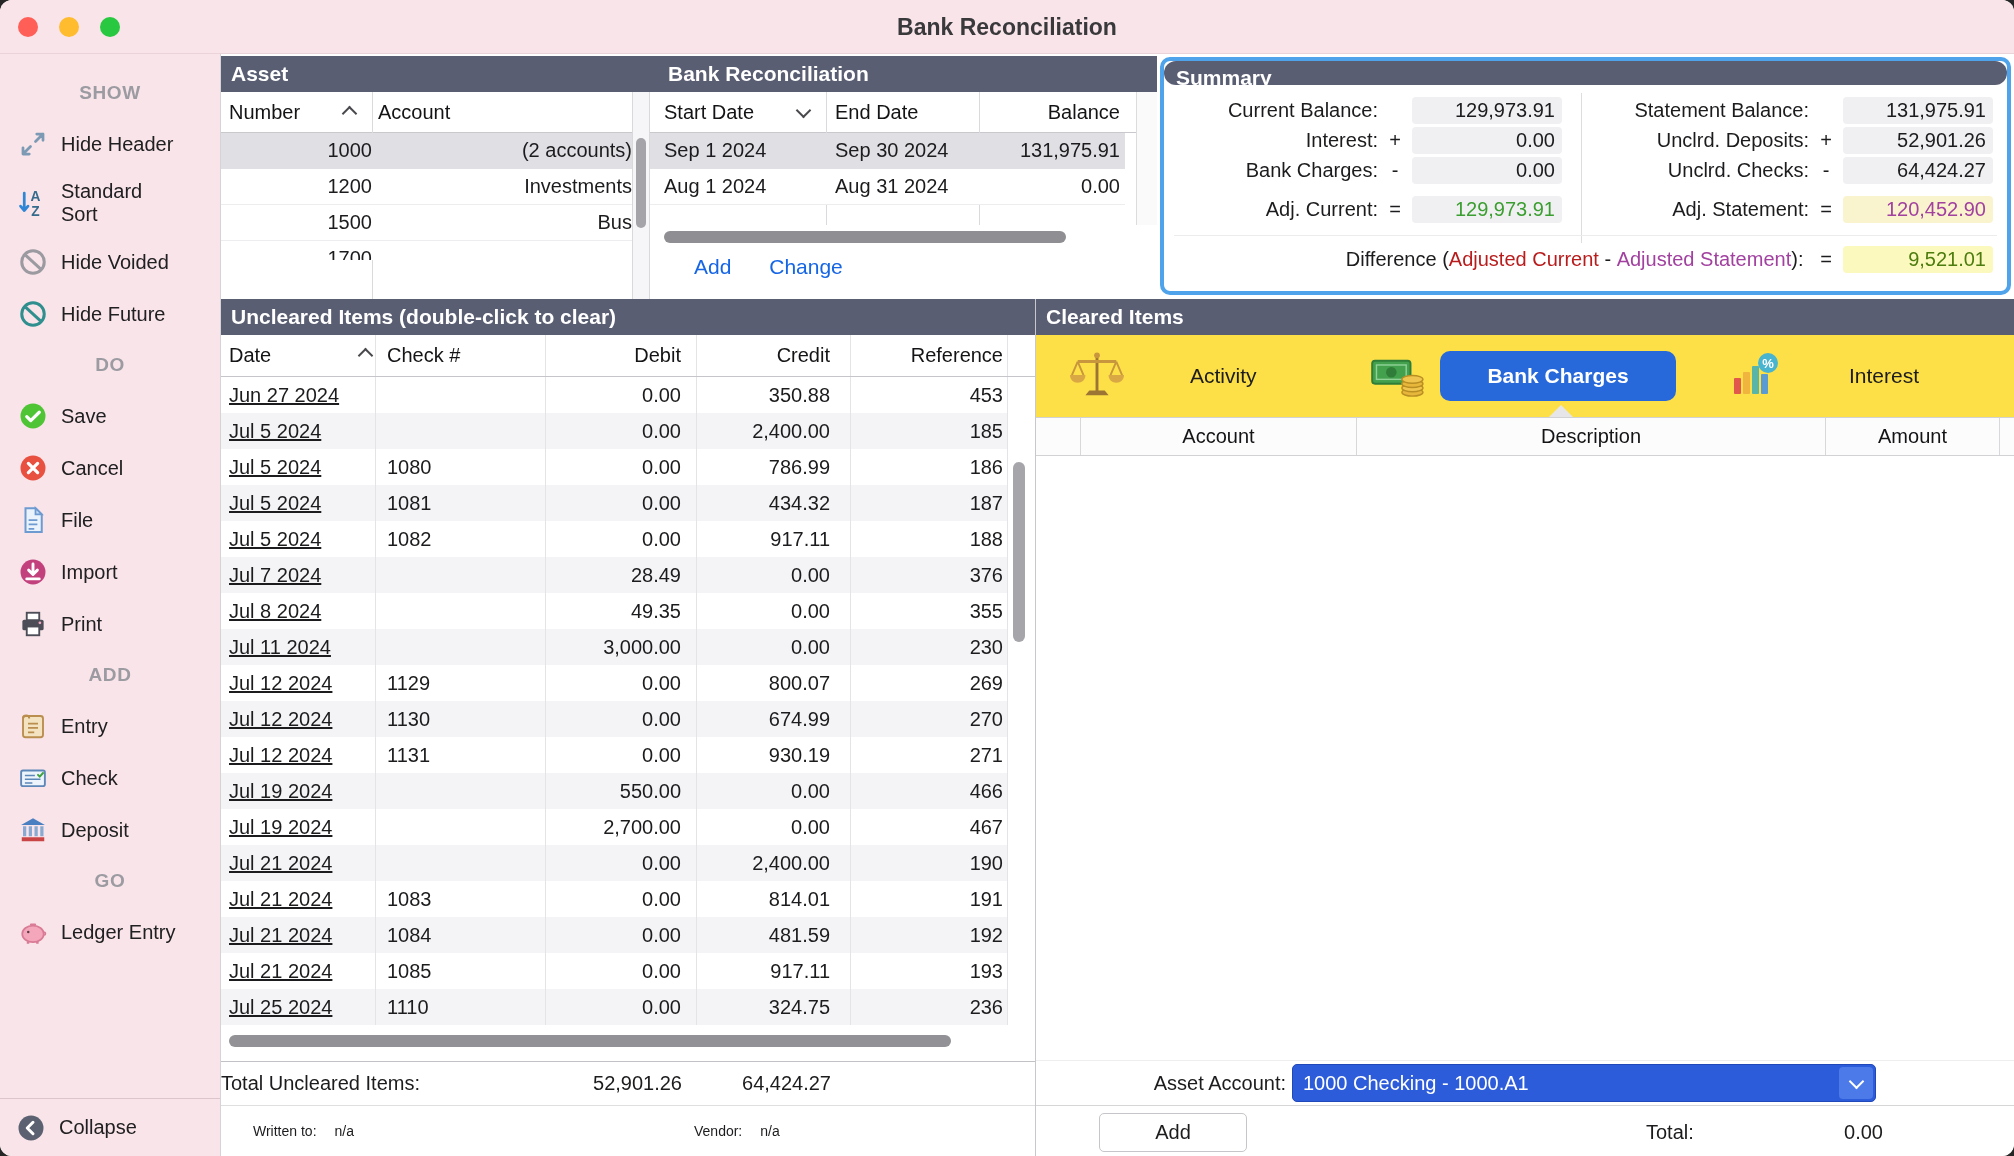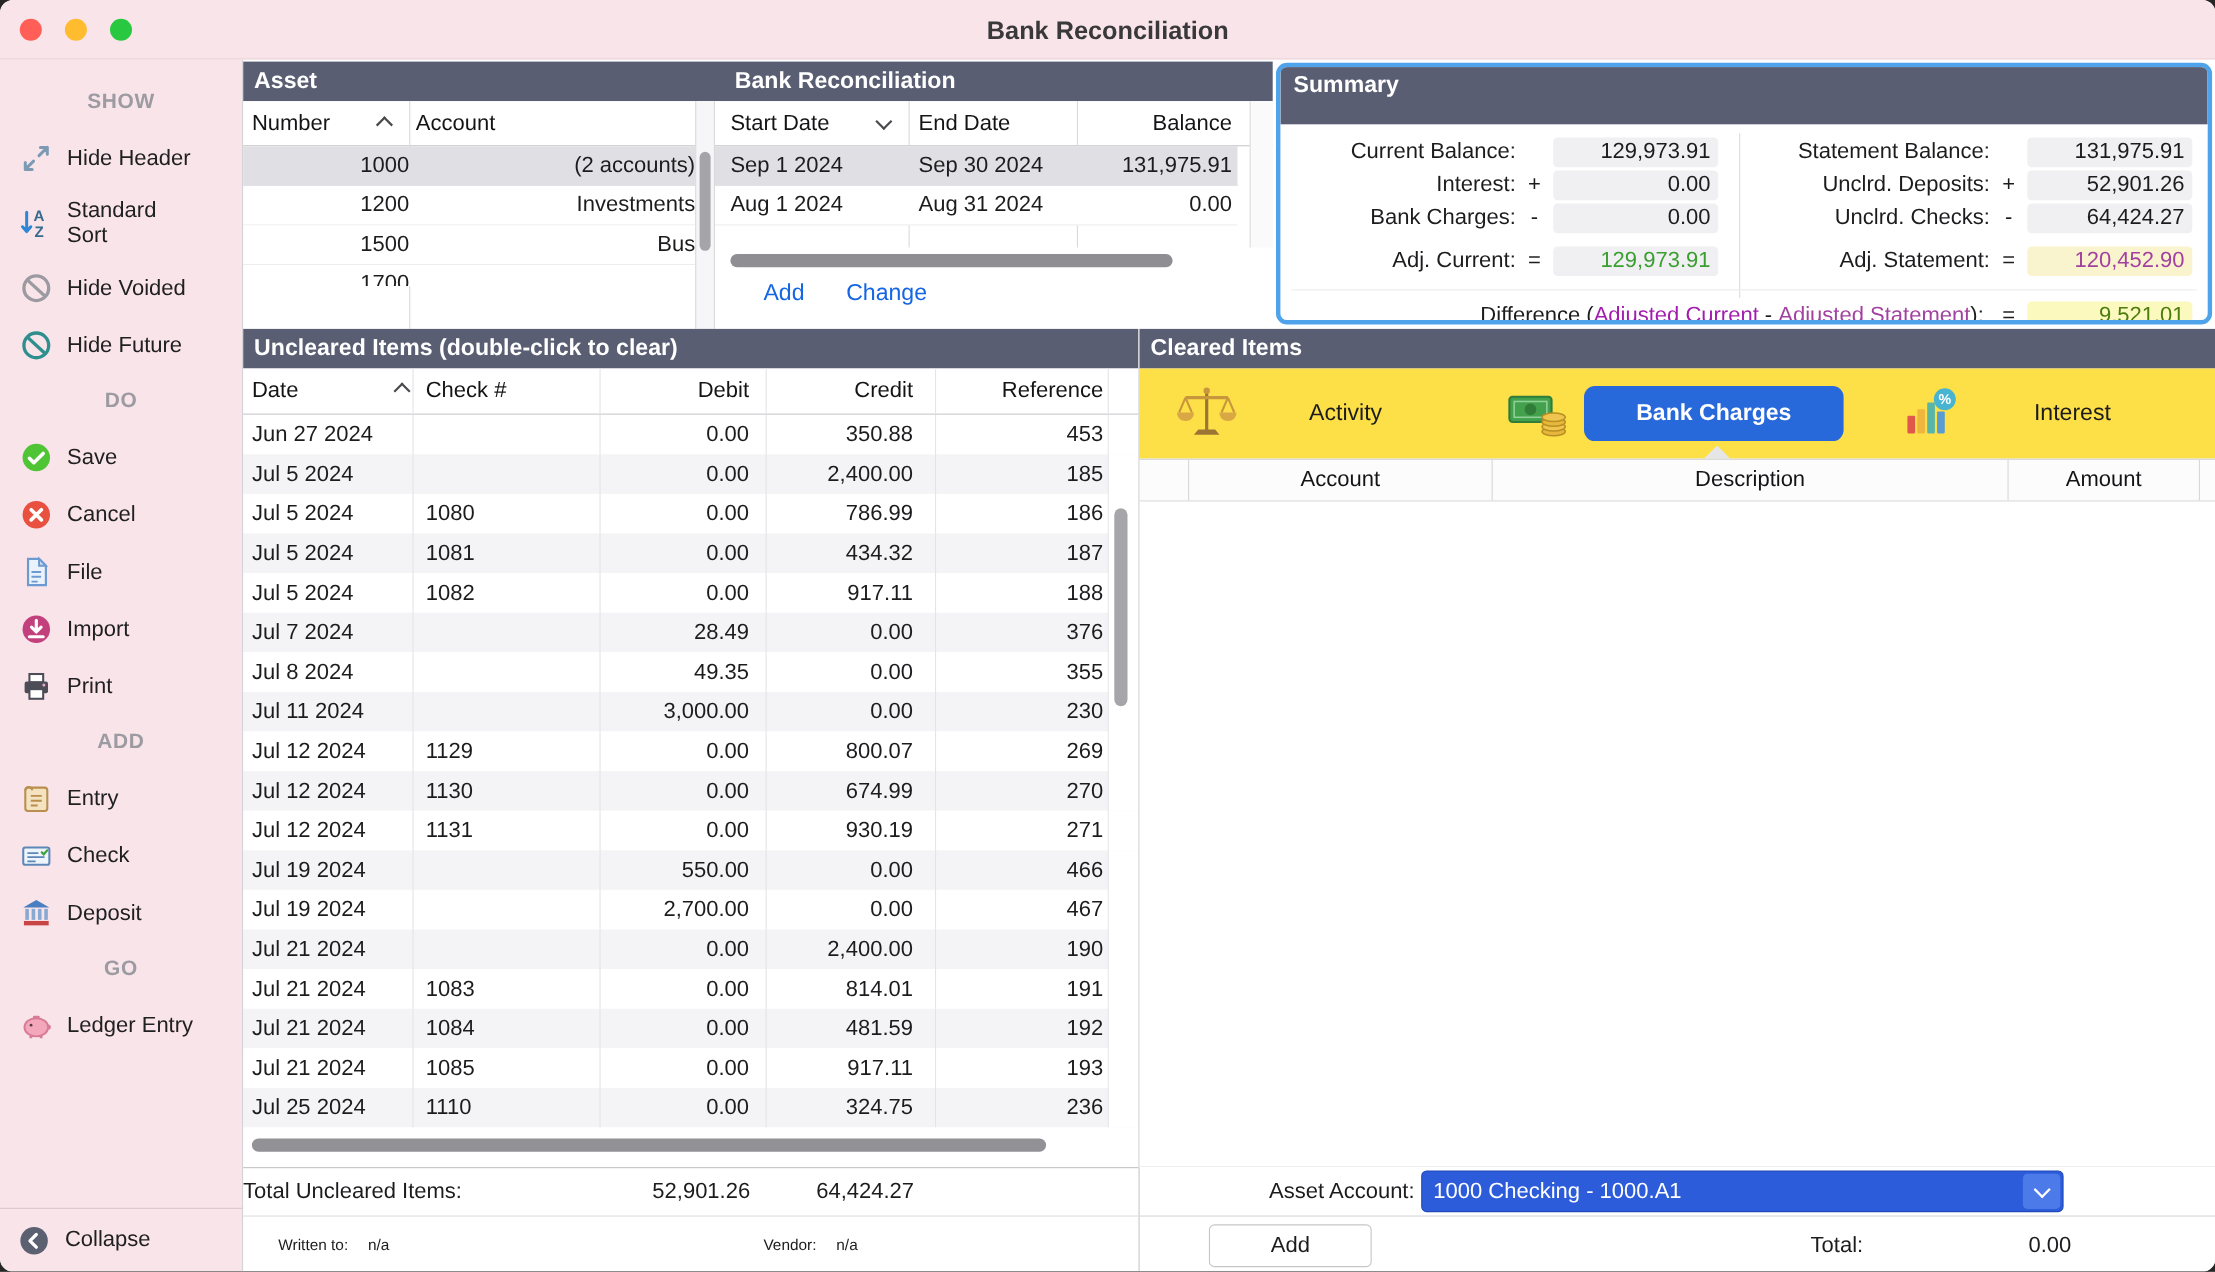--- a/index.html
+++ b/index.html
@@ -59,54 +59,54 @@
   .b-row .c-start { padding-left:14px; } .b-row .c-end { padding-left:9px; }
   .b-row .c-bal { text-align:right; padding-right:5px; }
   .br-gutter { position:absolute; left:915px; top:36px; width:21px; height:133px; background:#FAFAFB; border-left:1px solid #DCDCDF; }
   .br-hthumb { position:absolute; left:443px; top:175px; width:402px; height:12px; border-radius:6px; background:#8E8E93; }
   .br-links { position:absolute; left:473px; top:196px; height:30px; line-height:30px; font-size:21px; }
   .link { color:#1565E5; cursor:pointer; }
   .link.chg { margin-left:32px; }
 
   
   .summary { position:absolute; left:1160px; top:57px; width:851px; height:238px; border:4px solid #4FA3EA; border-radius:10px; background:#fff; overflow:hidden; z-index:3; }
-  .summary .panel-bar { padding-left:12px; height:52px; line-height:34px; }
+  .summary .panel-bar { padding-left:12px; height:24px; line-height:34px;border-radius:17px; }
   .summary-body { position:relative; height:200px; font-size:20px; }
   .sum-col { position:absolute; top:10px; }
   .sum-left { left:12px; } .sum-right { right:14px; }
   .sum-row { display:flex; align-items:center; height:30px; }
   .sum-row.last { margin-top:9px; }
   .sum-label { text-align:right; }
   .sum-left .sum-label { width:202px; } .sum-right .sum-label { width:232px; }
   .sum-op { width:34px; text-align:center; display:inline-block; }
   .vbox { display:inline-block; width:150px; height:27px; line-height:27px; background:#F0F0F2; border-radius:4px; text-align:right; padding-right:7px; }
   .vbox.green { color:#3B9E30; }
   .vbox.purple-yellow { background:#FAF4CE; color:#A241A0; }
   .vbox.diff { background:#FBF9BD; color:#4d7c0f; }
   .sum-divider { position:absolute; left:417px; top:8px; width:1px; height:150px; background:#DDDDE0; }
   .sum-rule { position:absolute; left:10px; right:10px; top:150px; height:1px; background:#ECECEF; }
   .sum-diff { position:absolute; left:12px; right:14px; top:158px; height:32px; display:flex; align-items:center; justify-content:flex-end; white-space:pre; }
-  .d-green { color:#a21caf; } .d-purple { color:#A241A0; }
+  .d-green { color:#b91c1c; } .d-purple { color:#A241A0; }
 
   
   .uncleared { position:absolute; left:221px; top:299px; width:814px; height:857px; background:#fff; }
   .uncleared .panel-bar { position:absolute; top:0; left:0; right:0; }
   .unc-header { position:absolute; top:36px; left:0; right:0; height:42px; border-bottom:1px solid #C6C6CA; background:#fff; display:grid; grid-template-columns:155px 170px 151px 154px 157px 27px; }
   .unc-header .c { display:flex; align-items:center; border-right:1px solid #E4E4E7; font-size:20px; color:#141416; }
   .unc-header .c-date { padding-left:8px; } .unc-header .c-check { padding-left:11px; }
   .unc-header .c-debit { justify-content:flex-end; padding-right:15px; }
   .unc-header .c-credit { justify-content:flex-end; padding-right:20px; }
   .unc-header .c-ref { justify-content:flex-end; padding-right:4px; }
   .unc-header .c-gut { border-right:none; }
   .unc-header .chev { margin-left:auto; margin-right:4px; }
   .unc-body { position:absolute; top:78px; left:0; right:0; height:648px; overflow:hidden; }
   .u-row { display:grid; grid-template-columns:155px 170px 151px 154px 157px 27px; height:36px; background:#fff; }
   .u-row:nth-child(even) { background:#F4F4F6; }
   .u-row .cell { line-height:36px; border-right:1px solid #E4E4E7; white-space:nowrap; overflow:hidden; }
-  .u-row .c-date { padding-left:8px; } .u-row .c-check { padding-left:11px; }
+  .u-row .c-date { padding-left:8px;text-decoration:underline; } .u-row .c-check { padding-left:11px; }
   .u-row .c-debit { text-align:right; padding-right:15px; }
   .u-row .c-credit { text-align:right; padding-right:20px; }
   .u-row .c-ref { text-align:right; padding-right:4px; }
   .u-row .c-gut {	border-right:none; background:#fff; }
   .unc-vthumb { position:absolute; left:792px; top:163px; width:12px; height:180px; border-radius:6px; background:#A6A6AA; }
   .unc-hthumb { position:absolute; left:8px; top:736px; width:722px; height:12px; border-radius:6px; background:#919196; }
   .unc-totals { position:absolute; top:762px; left:0; right:0; height:44px; border-top:1px solid #C2C2C6; display:grid; grid-template-columns:155px 170px 151px 154px 157px 27px; align-items:center; font-size:20px; }
   .unc-totals .t-label { grid-column:1/3; }
   .unc-totals .t-debit { grid-column:3; text-align:right; padding-right:15px; }
   .unc-totals .t-credit { grid-column:4; text-align:right; padding-right:20px; }

